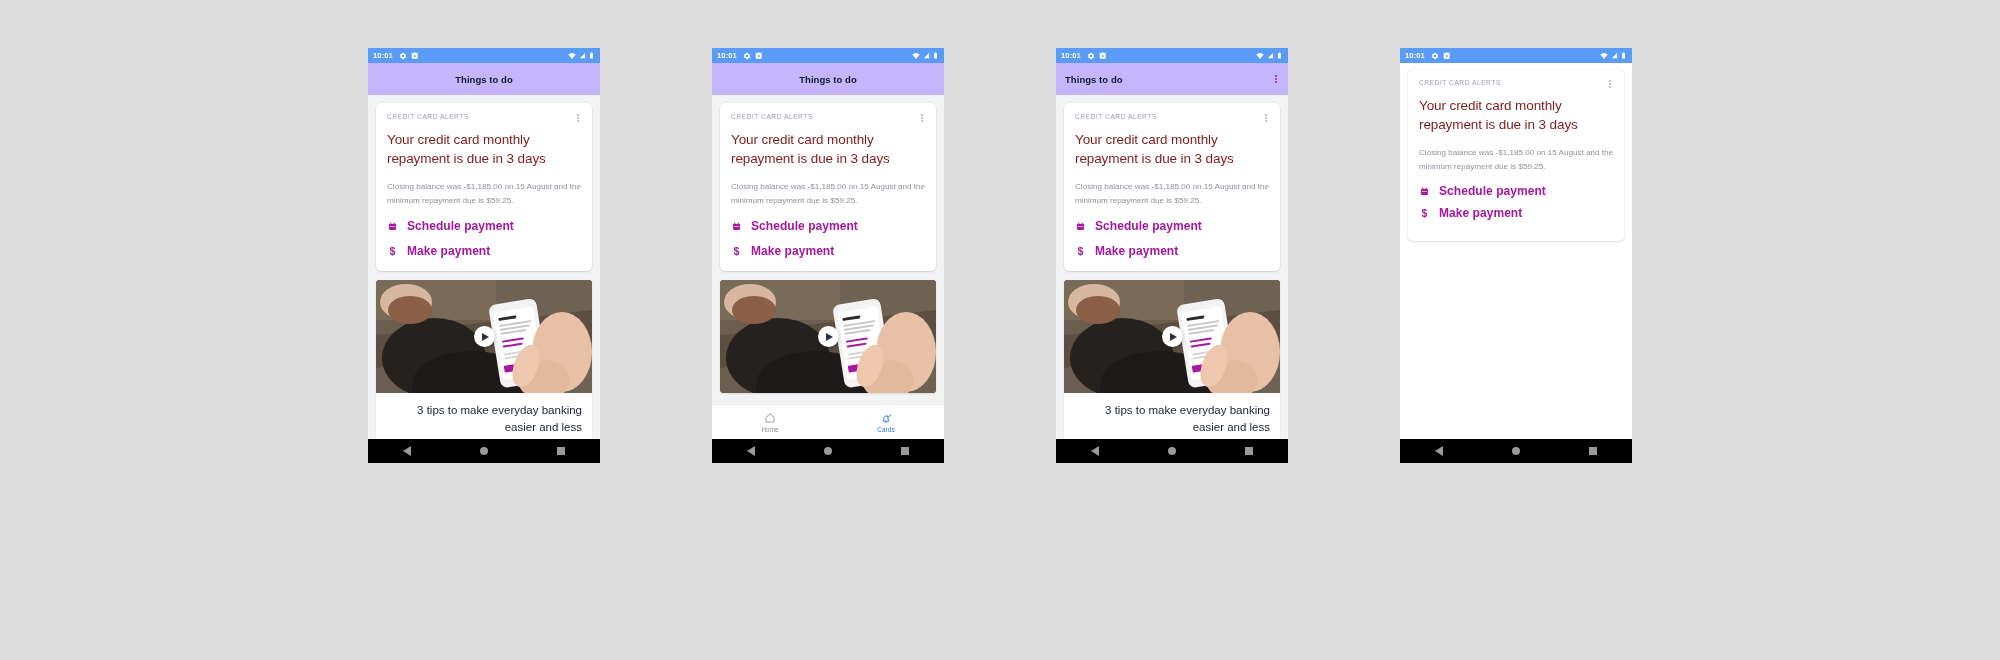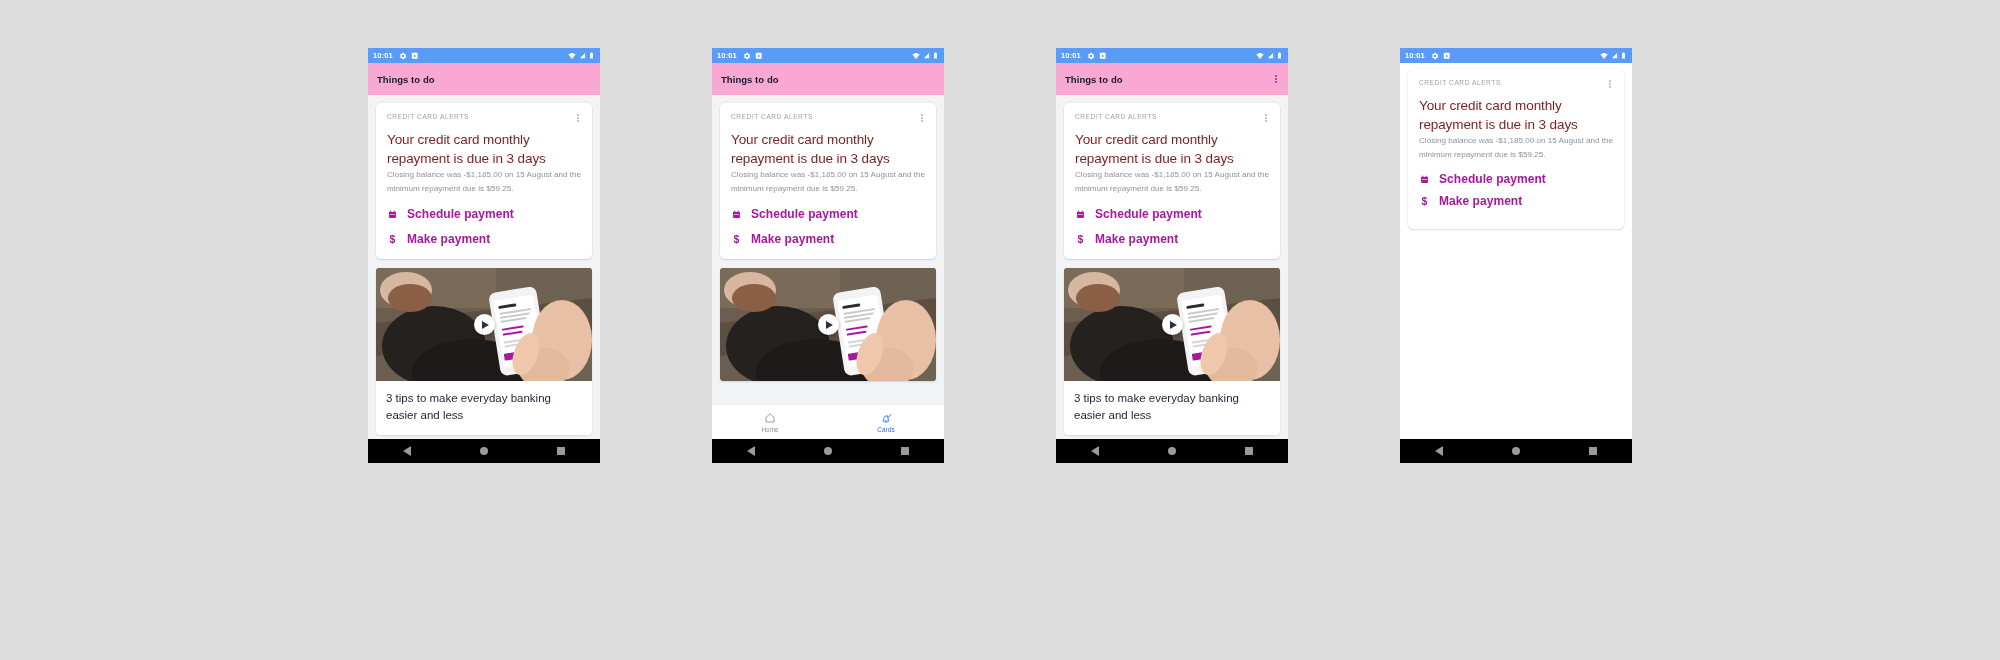--- a/index.html
+++ b/index.html
@@ -66,26 +66,27 @@
     margin-left: auto;
     display: flex;
     align-items: center;
     gap: 2.5px;
   }
   .sb-ico { display: block; }
 
   
   .appbar {
     height: 32px;
-    background: #f9a8d4;
+    background: #c4b5fd;
     display: flex;
     align-items: center;
     padding: 0 9px;
     box-sizing: border-box;
     flex: 0 0 auto;
+    justify-content: center;
   }
   .appbar-title {
     font-size: 9.5px;
     font-weight: bold;
     color: #131a2b;
     letter-spacing: 0.05px;
   }
   .appbar-menu {
     margin-left: auto;
     display: flex;
@@ -154,21 +155,21 @@
     font-size: 13.5px;
     line-height: 1.42;
     color: #7f1d1d;
     margin-top: 7px;
     letter-spacing: -0.1px;
   }
   .card-body {
     font-size: 8.1px;
     line-height: 1.72;
     color: #8d929c;
-    margin-top: 0;
+    margin-top: 12px;
   }
 
   .actions { margin-top: 11px; }
   .actions.tight { margin-top: 10px; }
   .action-row {
     display: flex;
     align-items: center;
     gap: 9px;
     margin-bottom: 11px;
     cursor: pointer;
@@ -195,20 +196,21 @@
     line-height: 1;
   }
 
   
   .article-card {
     margin: 9px 8px 0 8px;
     background: #ffffff;
     border-radius: 4px;
     overflow: hidden;
     box-shadow: 0 1px 2px rgba(22,28,45,.13);
+    text-align: right;
   }
   .thumb {
     height: 113px;
     position: relative;
     overflow: hidden;
     background: #5d5248;
   }
   .thumb svg { display: block; width: 100%; height: 100%; }
   .play-btn {
     position: absolute;

